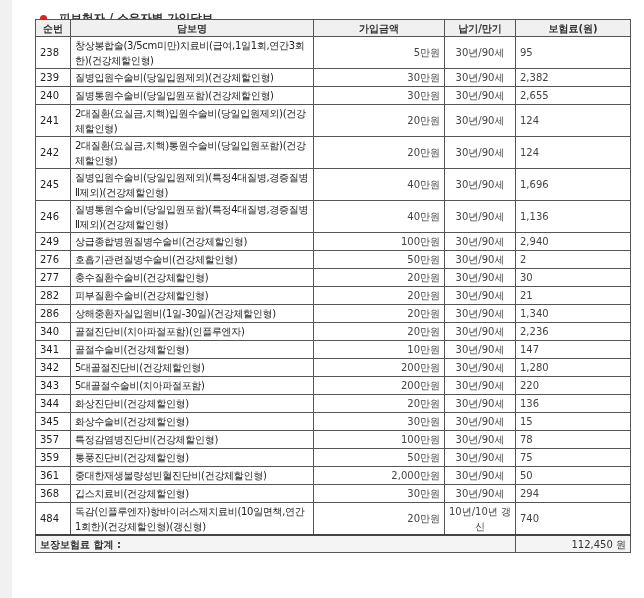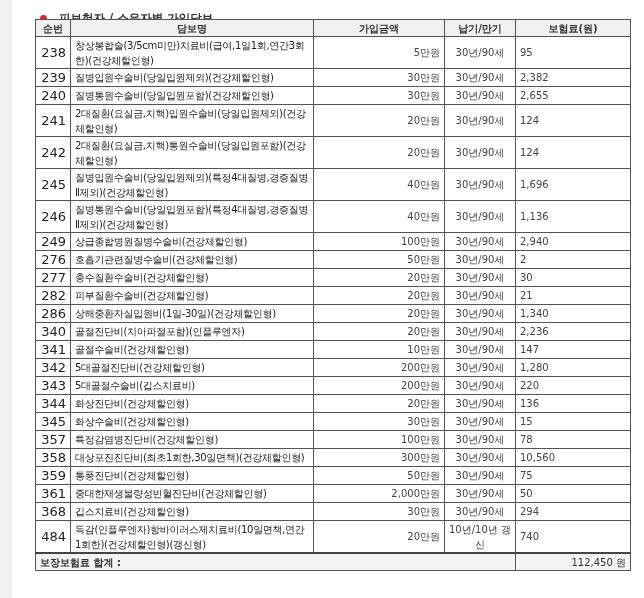--- a/index.html
+++ b/index.html
@@ -36,21 +36,21 @@
     line-height: 15px;
     vertical-align: middle;
     white-space: normal;
     overflow: hidden;
   }
   table.cov th {
     background: #f0f0f0; font-weight: bold; color: #333;
     height: 16px; text-align: center; font-size: 10px;
   }
   table.cov tr { border-bottom: 1px solid #555; margin-left: 17px; }
-  td.no { text-align: right; font-size: 13px; color: #222; padding: 0 2px; }
+  td.no { text-align: left; font-size: 10px; color: #222; padding: 0 2px; }
   td.name { text-align: left; font-size: 10px; letter-spacing: -0.3px; }
   td.amt { text-align: right; color: #444; }
   td.term { text-align: center; color: #444; }
   td.prem { text-align: left; color: #444; }
   tr.single td { height: 17px; }
   tr.double td { height: 31px; }
   tr.total td {
     background: #f4f4f4; height: 16px; font-weight: bold; font-size: 10px; color: #333;
     border-top: 2px solid #444;
   }
@@ -184,21 +184,21 @@
       </tr>
     <tr class="single">
         <td class="no">342</td>
         <td class="name">5대골절진단비(건강체할인형)</td>
         <td class="amt">200만원</td>
         <td class="term">30년/90세</td>
         <td class="prem">1,280</td>
       </tr>
     <tr class="single">
         <td class="no">343</td>
-        <td class="name">5대골절수술비(깁스치료비)</td>
+        <td class="name">5대골절수술비(치아파절포함)</td>
         <td class="amt">200만원</td>
         <td class="term">30년/90세</td>
         <td class="prem">220</td>
       </tr>
     <tr class="single">
         <td class="no">344</td>
         <td class="name">화상진단비(건강체할인형)</td>
         <td class="amt">20만원</td>
         <td class="term">30년/90세</td>
         <td class="prem">136</td>
@@ -209,27 +209,20 @@
         <td class="amt">30만원</td>
         <td class="term">30년/90세</td>
         <td class="prem">15</td>
       </tr>
     <tr class="single">
         <td class="no">357</td>
         <td class="name">특정감염병진단비(건강체할인형)</td>
         <td class="amt">100만원</td>
         <td class="term">30년/90세</td>
         <td class="prem">78</td>
-      </tr>
-    <tr class="single">
-        <td class="no">358</td>
-        <td class="name">대상포진진단비(최초1회한,30일면책)(건강체할인형)</td>
-        <td class="amt">300만원</td>
-        <td class="term">30년/90세</td>
-        <td class="prem">10,560</td>
       </tr>
     <tr class="single">
         <td class="no">359</td>
         <td class="name">통풍진단비(건강체할인형)</td>
         <td class="amt">50만원</td>
         <td class="term">30년/90세</td>
         <td class="prem">75</td>
       </tr>
     <tr class="single">
         <td class="no">361</td>

